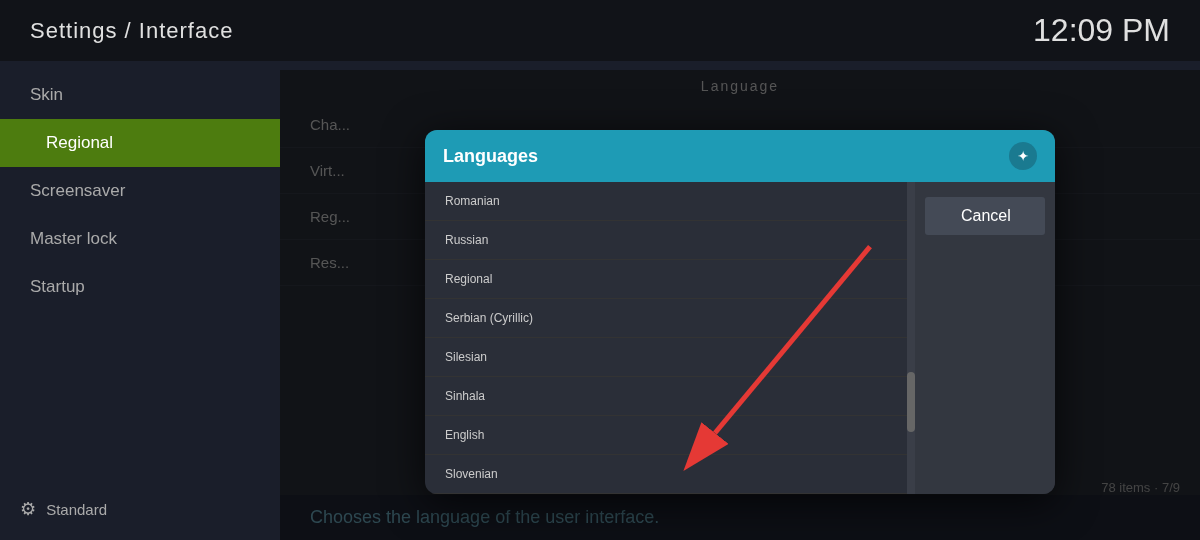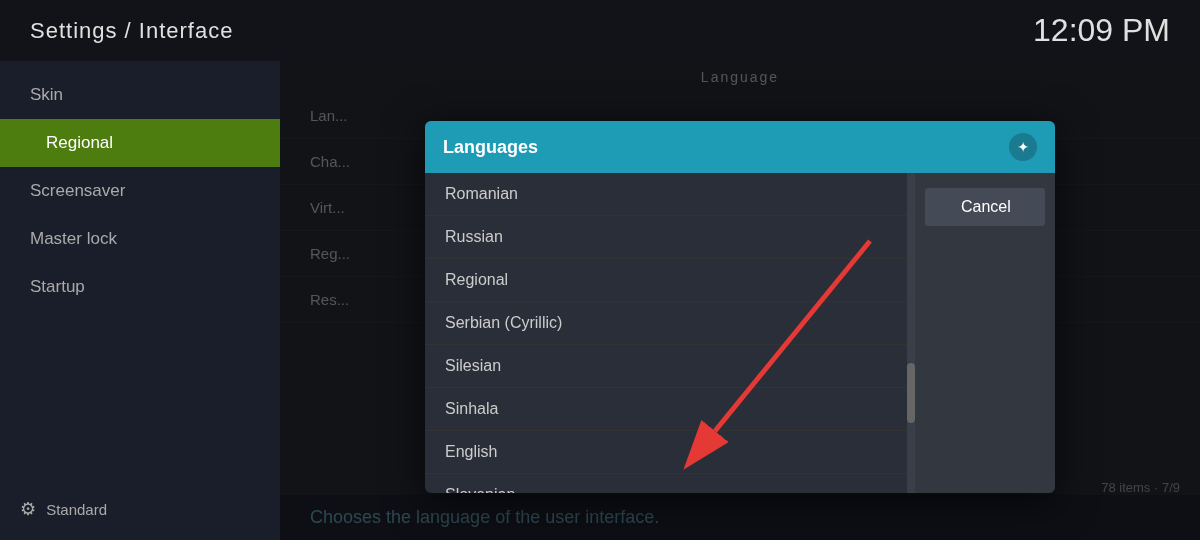--- a/index.html
+++ b/index.html
@@ -73,20 +73,21 @@
     }
     .gear-icon {
       font-size: 18px;
     }
 
     
     .content {
       flex: 1;
       background: #22262f;
       position: relative;
+      margin-top: 9px;
     }
 
     
     .content-rows {
       padding: 0;
     }
     .content-row {
       display: flex;
       align-items: center;
       padding: 14px 30px;
@@ -139,21 +140,21 @@
       display: flex;
       align-items: flex-start;
       justify-content: center;
       padding-top: 60px;
       z-index: 10;
     }
 
     .modal {
       width: 630px;
       background: #2a2e38;
-      border-radius: 6px;
+      border-radius: 12px;
       overflow: hidden;
       box-shadow: 0 8px 40px rgba(0,0,0,0.7);
     }
 
     .modal-header {
       background: #1e9bb5;
       padding: 12px 18px;
       display: flex;
       justify-content: space-between;
       align-items: center;
@@ -193,21 +194,21 @@
     .modal-list::-webkit-scrollbar-track {
       background: #2a2e38;
     }
     .modal-list::-webkit-scrollbar-thumb {
       background: #555;
       border-radius: 4px;
     }
 
     .modal-list-item {
       padding: 12px 20px;
-      font-size: 16px;
+      font-size: 12px;
       color: #ccc;
       cursor: pointer;
       border-bottom: 1px solid #333;
     }
 
     .modal-actions {
       width: 140px;
       background: #333740;
       display: flex;
       flex-direction: column;
@@ -290,23 +291,20 @@
     <div class="sidebar-footer">
       <span class="gear-icon">⚙</span>
       <span>Standard</span>
     </div>
   </div>
 
   <div class="content">
     <div class="language-header">Language</div>
     <div class="content-rows">
       <div class="content-row">
-        <span class="content-row-label">Lan...</span>
-      </div>
-      <div class="content-row">
         <span class="content-row-label">Cha...</span>
       </div>
       <div class="content-row">
         <span class="content-row-label">Virt...</span>
       </div>
       <div class="content-row">
         <span class="content-row-label">Reg...</span>
       </div>
       <div class="content-row">
         <span class="content-row-label">Res...</span>

